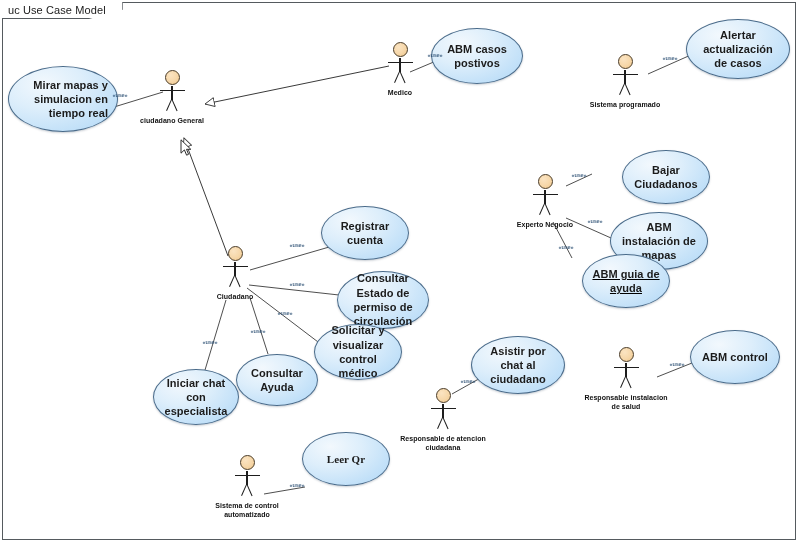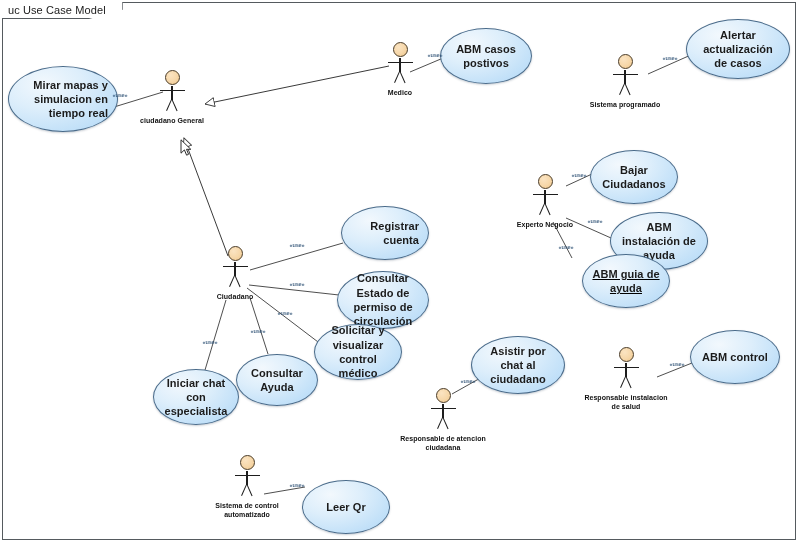--- a/index.html
+++ b/index.html
@@ -206,57 +206,57 @@
         <line x1="452" y1="394" x2="484" y2="376" stroke="#3a3a3a" stroke-width="0.9"></line>
         <line x1="657" y1="377" x2="692" y2="363" stroke="#3a3a3a" stroke-width="0.9"></line>
         <line x1="264" y1="494" x2="305" y2="487" stroke="#3a3a3a" stroke-width="0.9"></line>
       </g>
   </svg>
 
   <div id="usecase-layer">
       <div class="usecase" style="left: 8px; top: 66px; width: 110px; height: 66px; text-align: right;">
         <span class="uc-label">Mirar mapas y simulacion en tiempo real</span>
       </div>
-      <div class="usecase" style="left: 440px; top: 28px; width: 92px; height: 56px;">
+      <div class="usecase" style="left: 431px; top: 28px; width: 92px; height: 56px;">
         <span class="uc-label">ABM casos postivos</span>
       </div>
       <div class="usecase" style="left: 686px; top: 19px; width: 104px; height: 60px;">
         <span class="uc-label">Alertar actualización de casos</span>
       </div>
-      <div class="usecase" style="left: 590px; top: 150px; width: 88px; height: 54px; justify-content: center;">
+      <div class="usecase" style="left: 622px; top: 150px; width: 88px; height: 54px; justify-content: center;">
         <span class="uc-label">Bajar Ciudadanos</span>
       </div>
       <div class="usecase" style="left: 610px; top: 212px; width: 98px; height: 58px;">
-        <span class="uc-label">ABM instalación de ayuda</span>
+        <span class="uc-label">ABM instalación de mapas</span>
       </div>
       <div class="usecase" style="left: 582px; top: 254px; width: 88px; height: 54px; text-decoration: underline;">
         <span class="uc-label">ABM guia de ayuda</span>
       </div>
-      <div class="usecase" style="left: 341px; top: 206px; width: 88px; height: 54px; text-align: right;">
+      <div class="usecase" style="left: 321px; top: 206px; width: 88px; height: 54px;">
         <span class="uc-label">Registrar cuenta</span>
       </div>
       <div class="usecase" style="left: 337px; top: 271px; width: 92px; height: 58px;">
         <span class="uc-label">Consultar Estado de permiso de circulación</span>
       </div>
       <div class="usecase" style="left: 314px; top: 324px; width: 88px; height: 56px;">
         <span class="uc-label">Solicitar y visualizar control médico</span>
       </div>
       <div class="usecase" style="left: 236px; top: 354px; width: 82px; height: 52px;">
         <span class="uc-label">Consultar Ayuda</span>
       </div>
       <div class="usecase" style="left: 153px; top: 369px; width: 86px; height: 56px; justify-content: center;">
         <span class="uc-label">Iniciar chat con especialista</span>
       </div>
       <div class="usecase" style="left: 471px; top: 336px; width: 94px; height: 58px;">
         <span class="uc-label">Asistir por chat al ciudadano</span>
       </div>
       <div class="usecase" style="left: 690px; top: 330px; width: 90px; height: 54px;">
         <span class="uc-label">ABM control</span>
       </div>
-      <div class="usecase" style="left: 302px; top: 480px; width: 88px; height: 54px;">
+      <div class="usecase" style="left: 302px; top: 432px; width: 88px; height: 54px; font-family: Liberation Serif, serif;">
         <span class="uc-label">Leer Qr</span>
       </div>
     </div>
   <div id="actor-layer">
       <div class="actor" style="left: 172px; top: 70px;">
         <div class="figure">
           <div class="head"></div>
           <div class="arms"></div>
           <div class="body"></div>
           <div class="leg left"></div>

